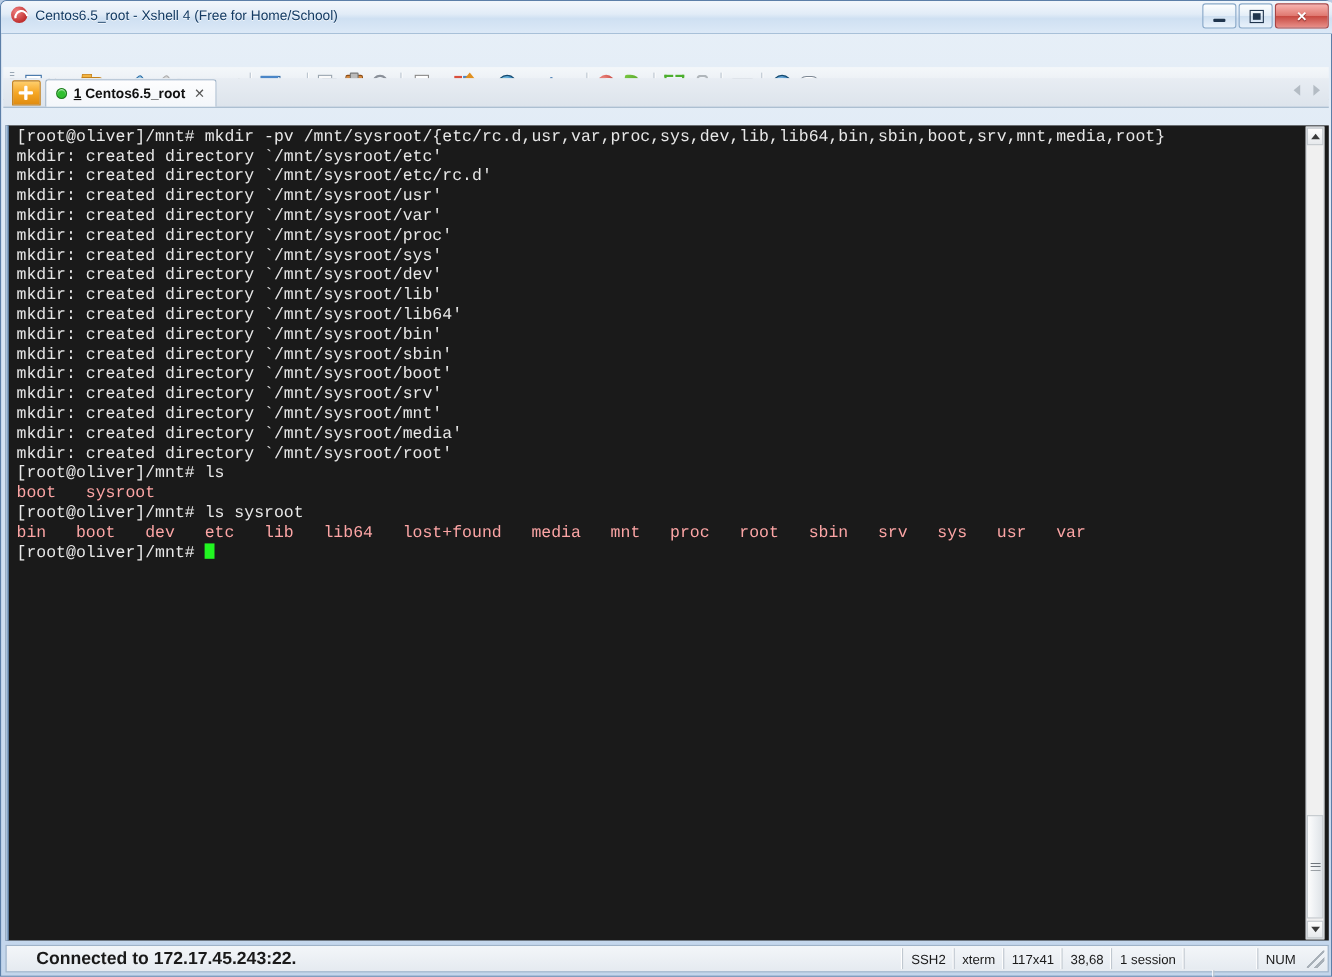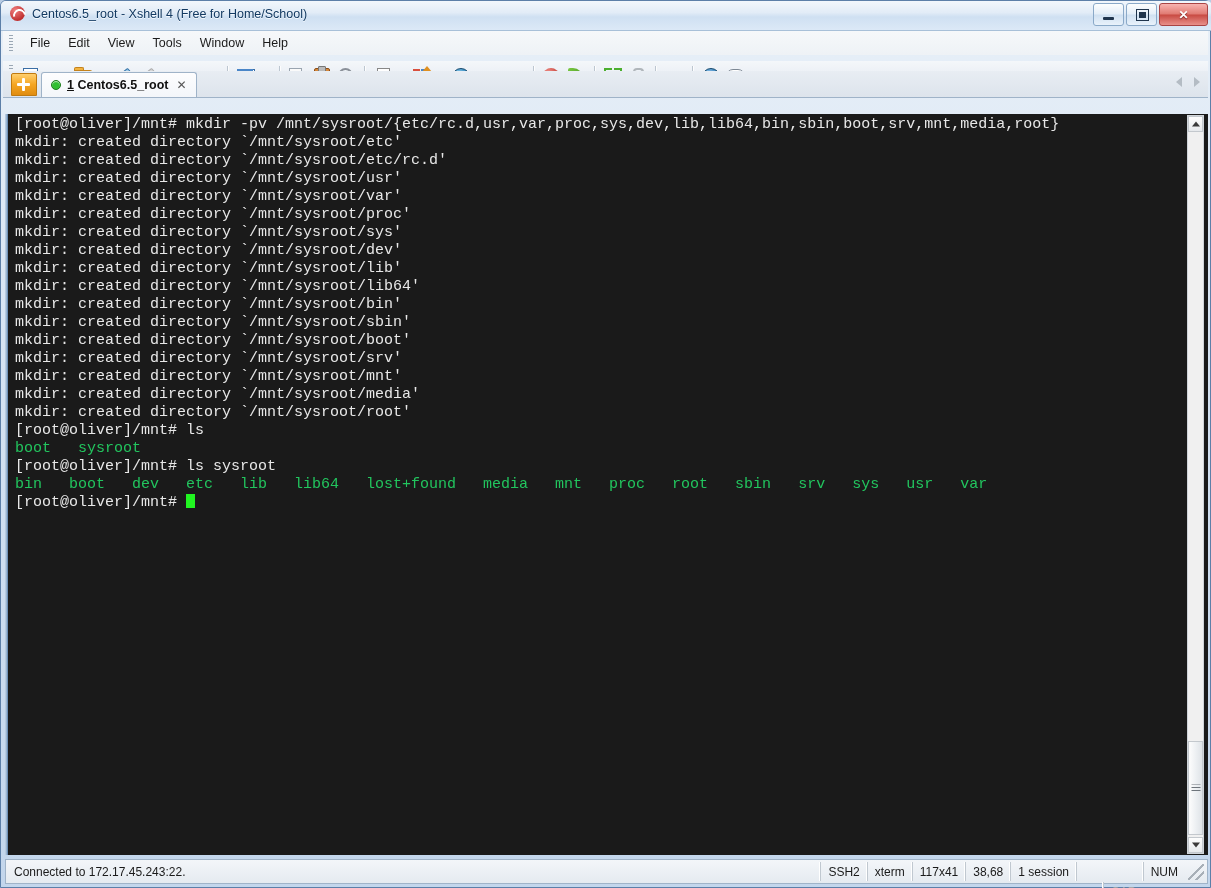--- a/index.html
+++ b/index.html
@@ -222,21 +222,21 @@
   .term {
     position: absolute; left: 7px; top: 2px; right: 24px; bottom: 0;
     overflow: hidden;
     font-family: "Liberation Mono", "DejaVu Sans Mono", monospace;
     font-size: 15px; line-height: 18px;
     color: #e8e8e8;
     white-space: pre;
     letter-spacing: 0px;
   }
   .term .line { height: 18px; }
-  .term .blue { color: #22c55e; }
+  .term .blue { color: #fca5a5; }
   .cursor {
     display: inline-block; width: 9px; height: 14px; background: #21f521;
     vertical-align: -2px;
   }
   
   .tsb {
     position: absolute; right: 4px; top: 1px; width: 17px; bottom: 1px;
     background: #f0f0f0; border: 1px solid #cfd4d9; box-sizing: border-box;
   }
   .tsb-arrow {
@@ -262,21 +262,21 @@
 
   
   .statusbar {
     position: absolute; left: 4px; bottom: 3px; width: 1203px; height: 25px;
     background: linear-gradient(180deg,#f3f6f9,#e5eaf0);
     border: 1px solid #9fb3c8;
     box-sizing: border-box;
     display: flex; align-items: center;
   }
   .sb-msg {
-    flex: 1; font-size: 12px; color: #1a1a1a; padding-left: 8px; white-space: nowrap;
+    flex: 1; font-size: 16px; color: #1a1a1a; padding-left: 27px; white-space: nowrap; font-weight: bold;
   }
   .sb-cell {
     height: 19px; display: flex; align-items: center; padding: 0 7px;
     font-size: 12px; color: #1a1a1a; white-space: nowrap;
     border-left: 1px solid #c0c8d0; box-shadow: -1px 0 0 #ffffff;
   }
   .sb-cell.dim { color: #a8a8a8; margin-top: 40px; }
   .sb-cell.empty { width: 26px; padding: 0; }
   .sb-grip {
     width: 16px; height: 16px; margin-left: 3px; margin-right: 3px;
@@ -303,29 +303,20 @@
         </div>
       <div class="wbtn">
           <span class="restmark"></span>
         </div>
       <div class="wbtn close">
           <span class="glyph">✕</span>
         </div>
     </div>
   </div>
 
-  <div class="menubar">
-    <span class="grip"></span>
-    <div class="menu-item">File</div>
-    <div class="menu-item">Edit</div>
-    <div class="menu-item">View</div>
-    <div class="menu-item">Tools</div>
-    <div class="menu-item">Window</div>
-    <div class="menu-item">Help</div>
-  </div>
 
   <div class="toolbar">
     <span class="grip"></span>
 
     <div class="tb-btn">
       <span class="ico ico-new">
           <i class="doc"></i>
           <i class="lines"></i>
           <i class="plus"></i>
         </span>

